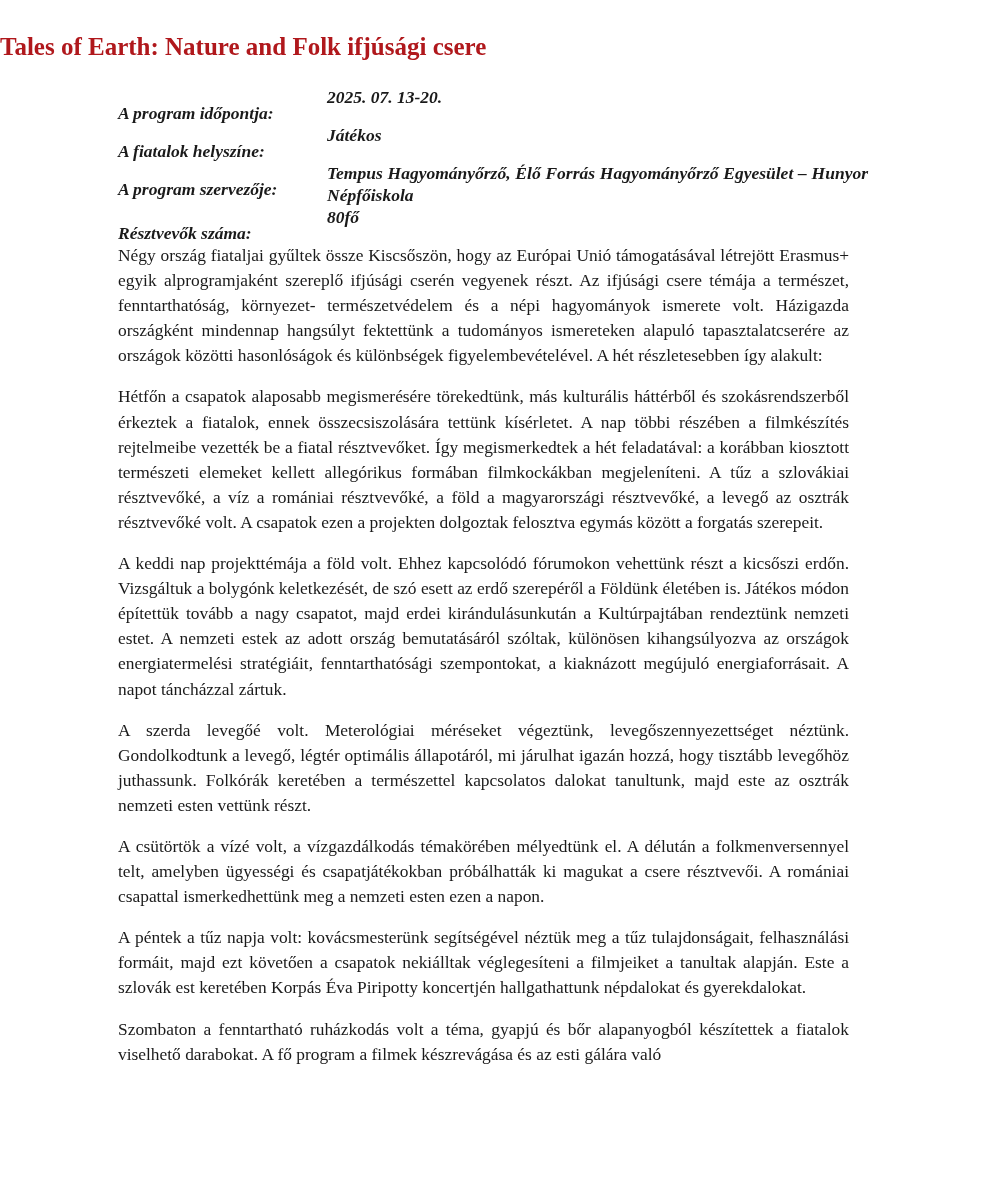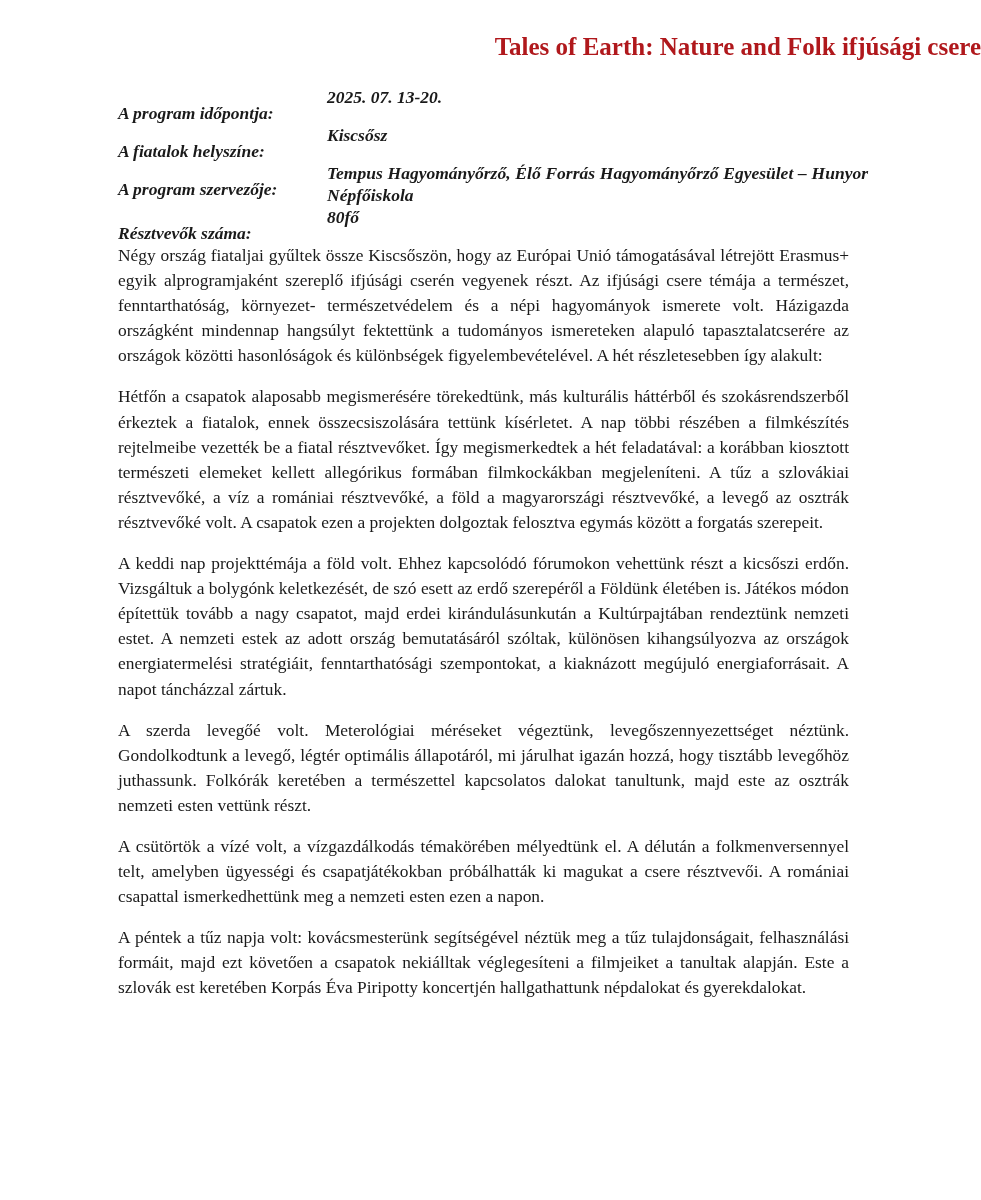--- a/index.html
+++ b/index.html
@@ -1,48 +1,49 @@
 <!DOCTYPE html>
 <html><head>
 <meta charset="utf-8">
 <style>
   html, body { margin: 0; padding: 0; background: #ffffff; }
   body { width: 981px; height: 1200px; overflow: hidden; position: relative; font-family: "Liberation Serif", serif; color: #1a1a1a; }
-  .title { position: absolute; top: 33px; left: 0; width: 981px; text-align: right; font-size: 25px; font-weight: bold; color: #b0181c; letter-spacing: 0px; }
+  .title { position: absolute; top: 33px; left: 0; width: 981px; text-align: left; font-size: 25px; font-weight: bold; color: #b0181c; letter-spacing: 0px; }
   .info { position: absolute; top: 86px; left: 118px; width: 750px; font-size: 17.5px; font-weight: bold; font-style: italic; line-height: 22px; }
   .info-row { display: flex; }
   .info-label { width: 209px; flex: 0 0 209px; margin-top: 16px; }
   .info-value { flex: 1; text-align: justify; }
   .body { position: absolute; top: 243px; left: 118px; width: 747px; font-size: 17.4px; line-height: 25.1px; }
   .body p { margin: 0 16px 16px 0; text-align: justify; }
 </style>
 </head>
 <body>
 
 <div class="title">Tales of Earth: Nature and Folk ifjúsági csere</div>
 
 <div class="info">
   <div class="info-row">
     <div class="info-label">A program időpontja:</div>
     <div class="info-value">2025. 07. 13-20.</div>
   </div>
   <div class="info-row">
     <div class="info-label">A fiatalok helyszíne:</div>
-    <div class="info-value">Kiscsősz</div>
+    <div class="info-value">Játékos</div>
   </div>
   <div class="info-row">
     <div class="info-label">A program szervezője:</div>
     <div class="info-value">Tempus Hagyományőrző, Élő Forrás Hagyományőrző Egyesület – Hunyor Népfőiskola</div>
   </div>
   <div class="info-row">
     <div class="info-label">Résztvevők száma:</div>
     <div class="info-value">80fő</div>
   </div>
 </div>
 
 <div class="body">
   <p>Négy ország fiataljai gyűltek össze Kiscsőszön, hogy az Európai Unió támogatásával létrejött Erasmus+ egyik alprogramjaként szereplő ifjúsági cserén vegyenek részt. Az ifjúsági csere témája a természet, fenntarthatóság, környezet- természetvédelem és a népi hagyományok ismerete volt. Házigazda országként mindennap hangsúlyt fektettünk a tudományos ismereteken alapuló tapasztalatcserére az országok közötti hasonlóságok és különbségek figyelembevételével. A hét részletesebben így alakult:</p>
   <p>Hétfőn a csapatok alaposabb megismerésére törekedtünk, más kulturális háttérből és szokásrendszerből érkeztek a fiatalok, ennek összecsiszolására tettünk kísérletet. A nap többi részében a filmkészítés rejtelmeibe vezették be a fiatal résztvevőket. Így megismerkedtek a hét feladatával: a korábban kiosztott természeti elemeket kellett allegórikus formában filmkockákban megjeleníteni. A tűz a szlovákiai résztvevőké, a víz a romániai résztvevőké, a föld a magyarországi résztvevőké, a levegő az osztrák résztvevőké volt. A csapatok ezen a projekten dolgoztak felosztva egymás között a forgatás szerepeit.</p>
   <p>A keddi nap projekttémája a föld volt. Ehhez kapcsolódó fórumokon vehettünk részt a kicsőszi erdőn. Vizsgáltuk a bolygónk keletkezését, de szó esett az erdő szerepéről a Földünk életében is. Játékos módon építettük tovább a nagy csapatot, majd erdei kirándulásunkután a Kultúrpajtában rendeztünk nemzeti estet. A nemzeti estek az adott ország bemutatásáról szóltak, különösen kihangsúlyozva az országok energiatermelési stratégiáit, fenntarthatósági szempontokat, a kiaknázott megújuló energiaforrásait. A napot táncházzal zártuk.</p>
   <p>A szerda levegőé volt. Meterológiai méréseket végeztünk, levegőszennyezettséget néztünk. Gondolkodtunk a levegő, légtér optimális állapotáról, mi járulhat igazán hozzá, hogy tisztább levegőhöz juthassunk. Folkórák keretében a természettel kapcsolatos dalokat tanultunk, majd este az osztrák nemzeti esten vettünk részt.</p>
   <p>A csütörtök a vízé volt, a vízgazdálkodás témakörében mélyedtünk el. A délután a folkmenversennyel telt, amelyben ügyességi és csapatjátékokban próbálhatták ki magukat a csere résztvevői. A romániai csapattal ismerkedhettünk meg a nemzeti esten ezen a napon.</p>
   <p>A péntek a tűz napja volt: kovácsmesterünk segítségével néztük meg a tűz tulajdonságait, felhasználási formáit, majd ezt követően a csapatok nekiálltak véglegesíteni a filmjeiket a tanultak alapján. Este a szlovák est keretében Korpás Éva Piripotty koncertjén hallgathattunk népdalokat és gyerekdalokat.</p>
+  <p>Szombaton a fenntartható ruházkodás volt a téma, gyapjú és bőr alapanyogból készítettek a fiatalok viselhető darabokat. A fő program a filmek készrevágása és az esti gálára való</p>
 </div>
 
 </body></html>

